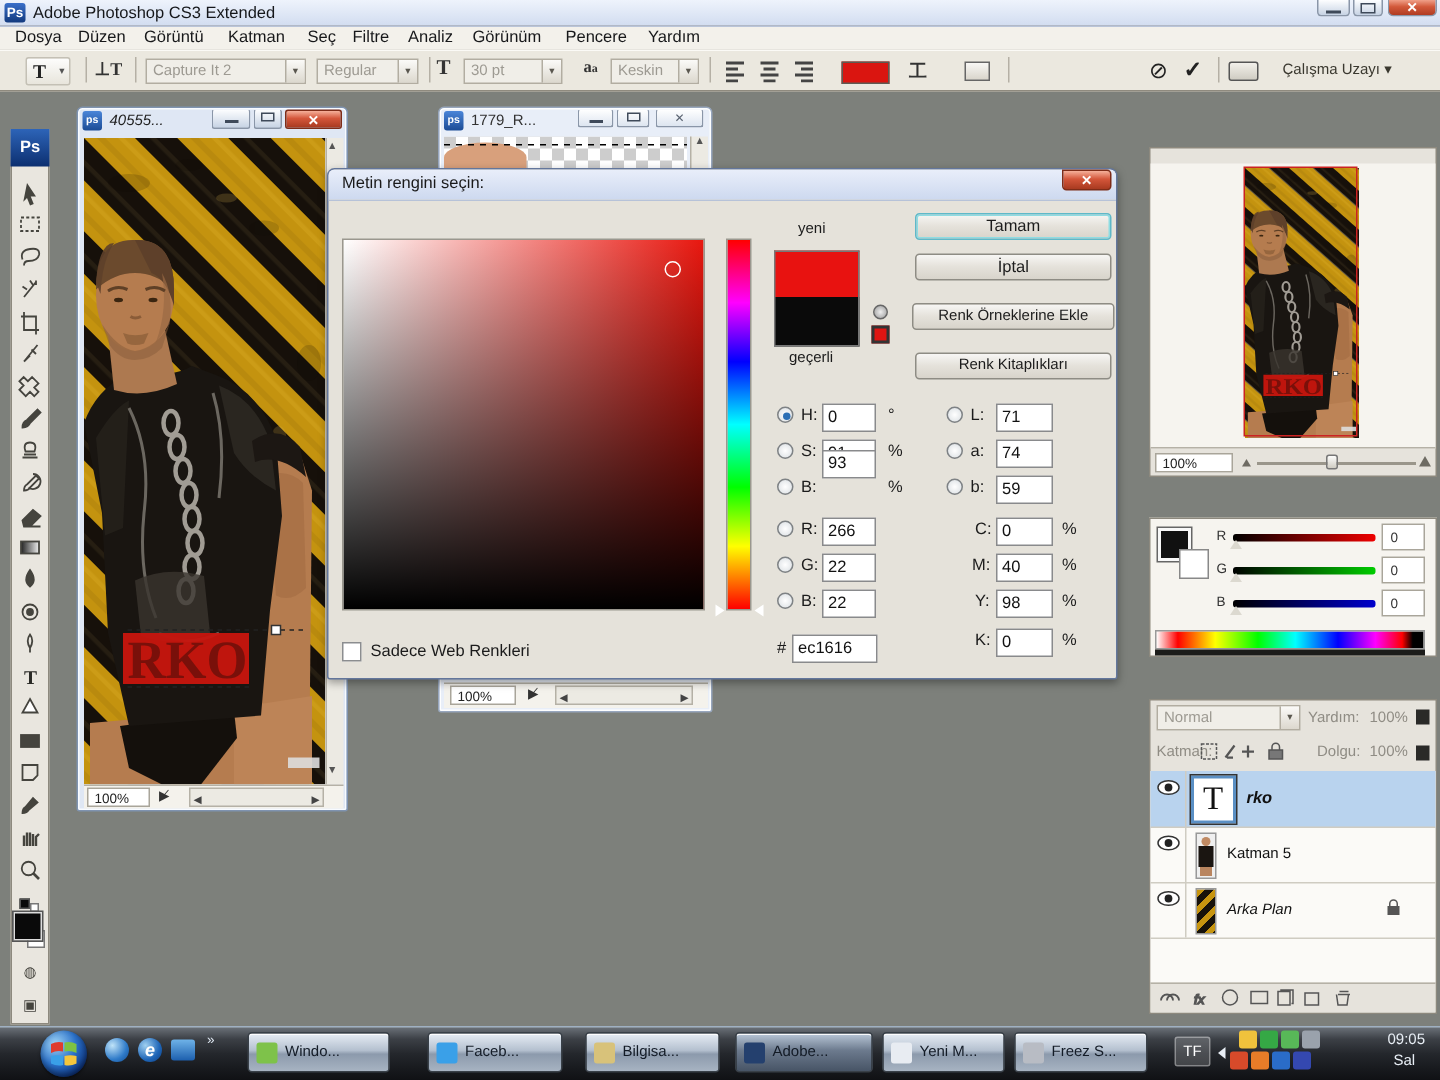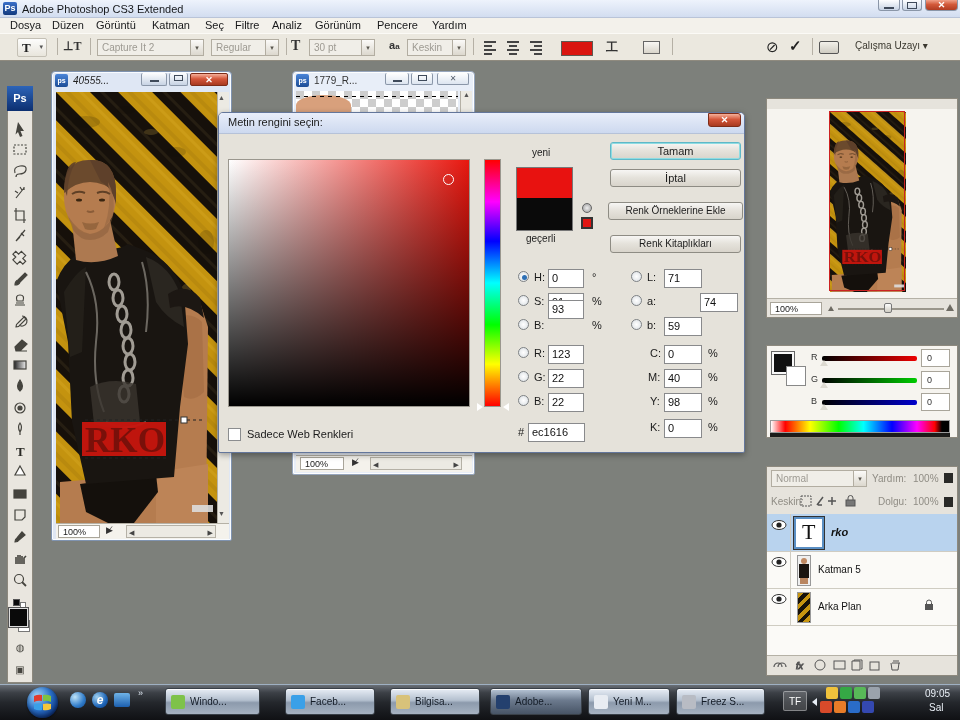--- a/index.html
+++ b/index.html
@@ -67,21 +67,21 @@
   <span style="position:absolute;right:3px;top:4px;font-size:7px;color:#555;">▾</span>
 </div>
 <div class="sep" style="left:57px"></div>
 <span class="icn" style="left:63px;top:39px;font-family:'Liberation Serif',serif;font-weight:bold;">⊥T</span>
 <div class="sep" style="left:90px"></div>
 <div class="combo" style="left:97px;top:39px;width:107px;">Capture It 2<div class="da">▾</div></div>
 <div class="combo" style="left:211px;top:39px;width:68px;">Regular<div class="da">▾</div></div>
 <div class="sep" style="left:286px"></div>
 <span class="icn" style="left:291px;top:38px;font-family:'Liberation Serif',serif;font-weight:bold;font-size:14px;">T</span>
 <div class="combo" style="left:309px;top:39px;width:66px;">30 pt<div class="da">▾</div></div>
-<span class="icn" style="left:389px;top:39px;font-family:Liberation Sans, sans-serif;font-weight:bold;font-size:11px;">a<span style="font-size:8px">a</span></span>
+<span class="icn" style="left:389px;top:39px;font-family:Liberation Serif, serif;font-weight:bold;font-size:11px;">a<span style="font-size:8px">a</span></span>
 <div class="combo" style="left:407px;top:39px;width:59px;">Keskin<div class="da">▾</div></div>
 <div class="sep" style="left:473px"></div>
 
 <svg class="abs" style="left:482px;top:40px" width="66" height="15">
 <g stroke="#444" stroke-width="2">
 <path d="M2 2h12M2 6h8M2 10h12M2 14h8"></path>
 <path d="M25 2h12M27 6h8M25 10h12M27 14h8"></path>
 <path d="M48 2h12M52 6h8M48 10h12M52 14h8"></path>
 </g>
   </svg>
@@ -310,33 +310,33 @@
     <div class="rad" style="left:518px;top:295px;"></div>
     <div class="lbl" style="left:534px;top:295px;">S:</div>
     <div class="numin" style="left:548px;top:293px;width:36px;">91</div>
     <div class="lbl" style="left:592px;top:295px;">%</div>
     <div class="rad" style="left:518px;top:319px;"></div>
     <div class="lbl" style="left:534px;top:319px;">B:</div>
     <div class="numin" style="left:548px;top:300px;width:36px;">93</div>
     <div class="lbl" style="left:592px;top:319px;">%</div>
     <div class="rad" style="left:518px;top:347px;"></div>
     <div class="lbl" style="left:534px;top:347px;">R:</div>
-    <div class="numin" style="left:548px;top:345px;width:36px;">123</div>
+    <div class="numin" style="left:548px;top:345px;width:36px;">266</div>
     <div class="rad" style="left:518px;top:371px;"></div>
     <div class="lbl" style="left:534px;top:371px;">G:</div>
     <div class="numin" style="left:548px;top:369px;width:36px;">22</div>
     <div class="rad" style="left:518px;top:395px;"></div>
     <div class="lbl" style="left:534px;top:395px;">B:</div>
     <div class="numin" style="left:548px;top:393px;width:36px;">22</div>
     <div class="rad" style="left:631px;top:271px;"></div>
     <div class="lbl" style="left:647px;top:271px;">L:</div>
     <div class="numin" style="left:664px;top:269px;width:38px;">71</div>
     <div class="rad" style="left:631px;top:295px;"></div>
     <div class="lbl" style="left:647px;top:295px;">a:</div>
-    <div class="numin" style="left:700px;top:293px;width:38px;">74</div>
+    <div class="numin" style="left:664px;top:293px;width:38px;">74</div>
     <div class="rad" style="left:631px;top:319px;"></div>
     <div class="lbl" style="left:647px;top:319px;">b:</div>
     <div class="numin" style="left:664px;top:317px;width:38px;">59</div>
     <div class="lbl" style="left:650px;top:347px;">C:</div>
     <div class="lbl" style="left:16px;top:347px;"></div>
     <div class="numin" style="left:664px;top:345px;width:38px;">0</div>
     <div class="lbl" style="left:708px;top:347px;">%</div>
     <div class="lbl" style="left:648px;top:371px;">M:</div>
     <div class="lbl" style="left:16px;top:371px;"></div>
     <div class="numin" style="left:664px;top:369px;width:38px;">40</div>
@@ -390,21 +390,21 @@
 <div class="abs" style="left:770px;top:433px;width:180px;height:4px;background:#1c1c1a;"></div>
 
 <div class="abs" style="left:766px;top:466px;width:192px;height:210px;background:#e6e3dc;border:1px solid #8d897e;"></div>
 <div class="combo" style="left:771px;top:470px;width:96px;height:17px;">Normal<div class="da">▾</div></div>
 <div class="abs" style="left:872px;top:473px;font-size:10px;color:#8f8c84;">Yardım:</div>
 <div class="abs" style="left:913px;top:473px;font-size:10px;color:#8f8c84;">100%</div>
 <div class="abs" style="left:944px;top:473px;width:9px;height:10px;background:#2a2a28;"></div>
 <div class="abs" style="left:944px;top:497px;width:9px;height:10px;background:#2a2a28;"></div>
 <div class="abs" style="left:947px;top:516px;font-size:7px;color:#777;">▲</div>
 <div class="abs" style="left:947px;top:612px;font-size:7px;color:#777;">▼</div>
-<div class="abs" style="left:771px;top:496px;font-size:10px;color:#8f8c84;">Keskin:</div>
+<div class="abs" style="left:771px;top:496px;font-size:10px;color:#8f8c84;">Katman:</div>
 <svg class="abs" style="left:800px;top:494px;" width="62" height="14">
  <g fill="none" stroke="#555">
       <rect x="1" y="2" width="10" height="10" stroke-dasharray="2 1"></rect>
       <path d="M17 11l6-8m-5 8h4" stroke-width="1.5"></path>
       <path d="M32 3v8m-4-4h8" stroke-width="1.5"></path>
       <rect x="46" y="6" width="9" height="6" fill="#777"></rect>
       <path d="M48 6v-2a2.5 2.5 0 015 0v2"></path>
     </g>
 </svg>
 <div class="abs" style="left:878px;top:496px;font-size:10px;color:#8f8c84;">Dolgu:</div>
@@ -432,21 +432,21 @@
     <div class="abs" style="left:790px;top:588px;width:1px;height:37px;background:#cfccc2;"></div>
     <div class="abs" style="left:794px;top:517px;width:30px;height:32px;background:#fff;border:2px solid #5a8fc4;outline:1px solid #333;"></div>
     <div class="abs" style="left:802px;top:519px;font-family:'Liberation Serif',serif;font-size:22px;color:#111;">T</div>
     <div class="abs" style="left:831px;top:526px;font-size:11px;font-weight:bold;font-style:italic;color:#111;">rko</div>
     <div class="abs" style="left:797px;top:555px;width:14px;height:31px;background:#efefef;border:1px solid #999;"></div>
     <div class="abs" style="left:801px;top:558px;width:6px;height:6px;background:#c08a63;border-radius:50%;"></div>
     <div class="abs" style="left:799px;top:564px;width:10px;height:14px;background:#1a1511;"></div>
     <div class="abs" style="left:800px;top:578px;width:8px;height:6px;background:#b9855f;"></div>
     <div class="abs" style="left:818px;top:564px;font-size:10px;color:#111;">Katman 5</div>
     <div class="abs" style="left:797px;top:592px;width:14px;height:31px;border:1px solid #999;background:repeating-linear-gradient(135deg,#c79510 0 4px,#17120a 4px 8px);"></div>
-    <div class="abs" style="left:818px;top:601px;font-size:10px;color:#111;">Arka Plan</div>
+    <div class="abs" style="left:818px;top:601px;font-size:10px;font-style:italic;color:#111;">Arka Plan</div>
     <svg class="abs" style="left:924px;top:599px" width="10" height="12">
       <rect x="1" y="5" width="8" height="6" fill="#555"></rect>
       <path d="M2.5 5V3.5a2.5 2.5 0 015 0V5" fill="none" stroke="#555"></path>
     </svg>
   </div>
 <div class="abs" style="left:767px;top:655px;width:190px;height:20px;background:#e6e3dc;border-top:1px solid #b5b1a6;"></div>
 <svg class="abs" style="left:772px;top:659px;" width="180" height="13">
  <g fill="none" stroke="#555">
       <path d="M2 8a4 4 0 018 0M6 8a4 4 0 018 0" stroke-width="1.2"></path>
       <text x="24" y="10" font-size="9" fill="#555" font-style="italic">fx</text>

